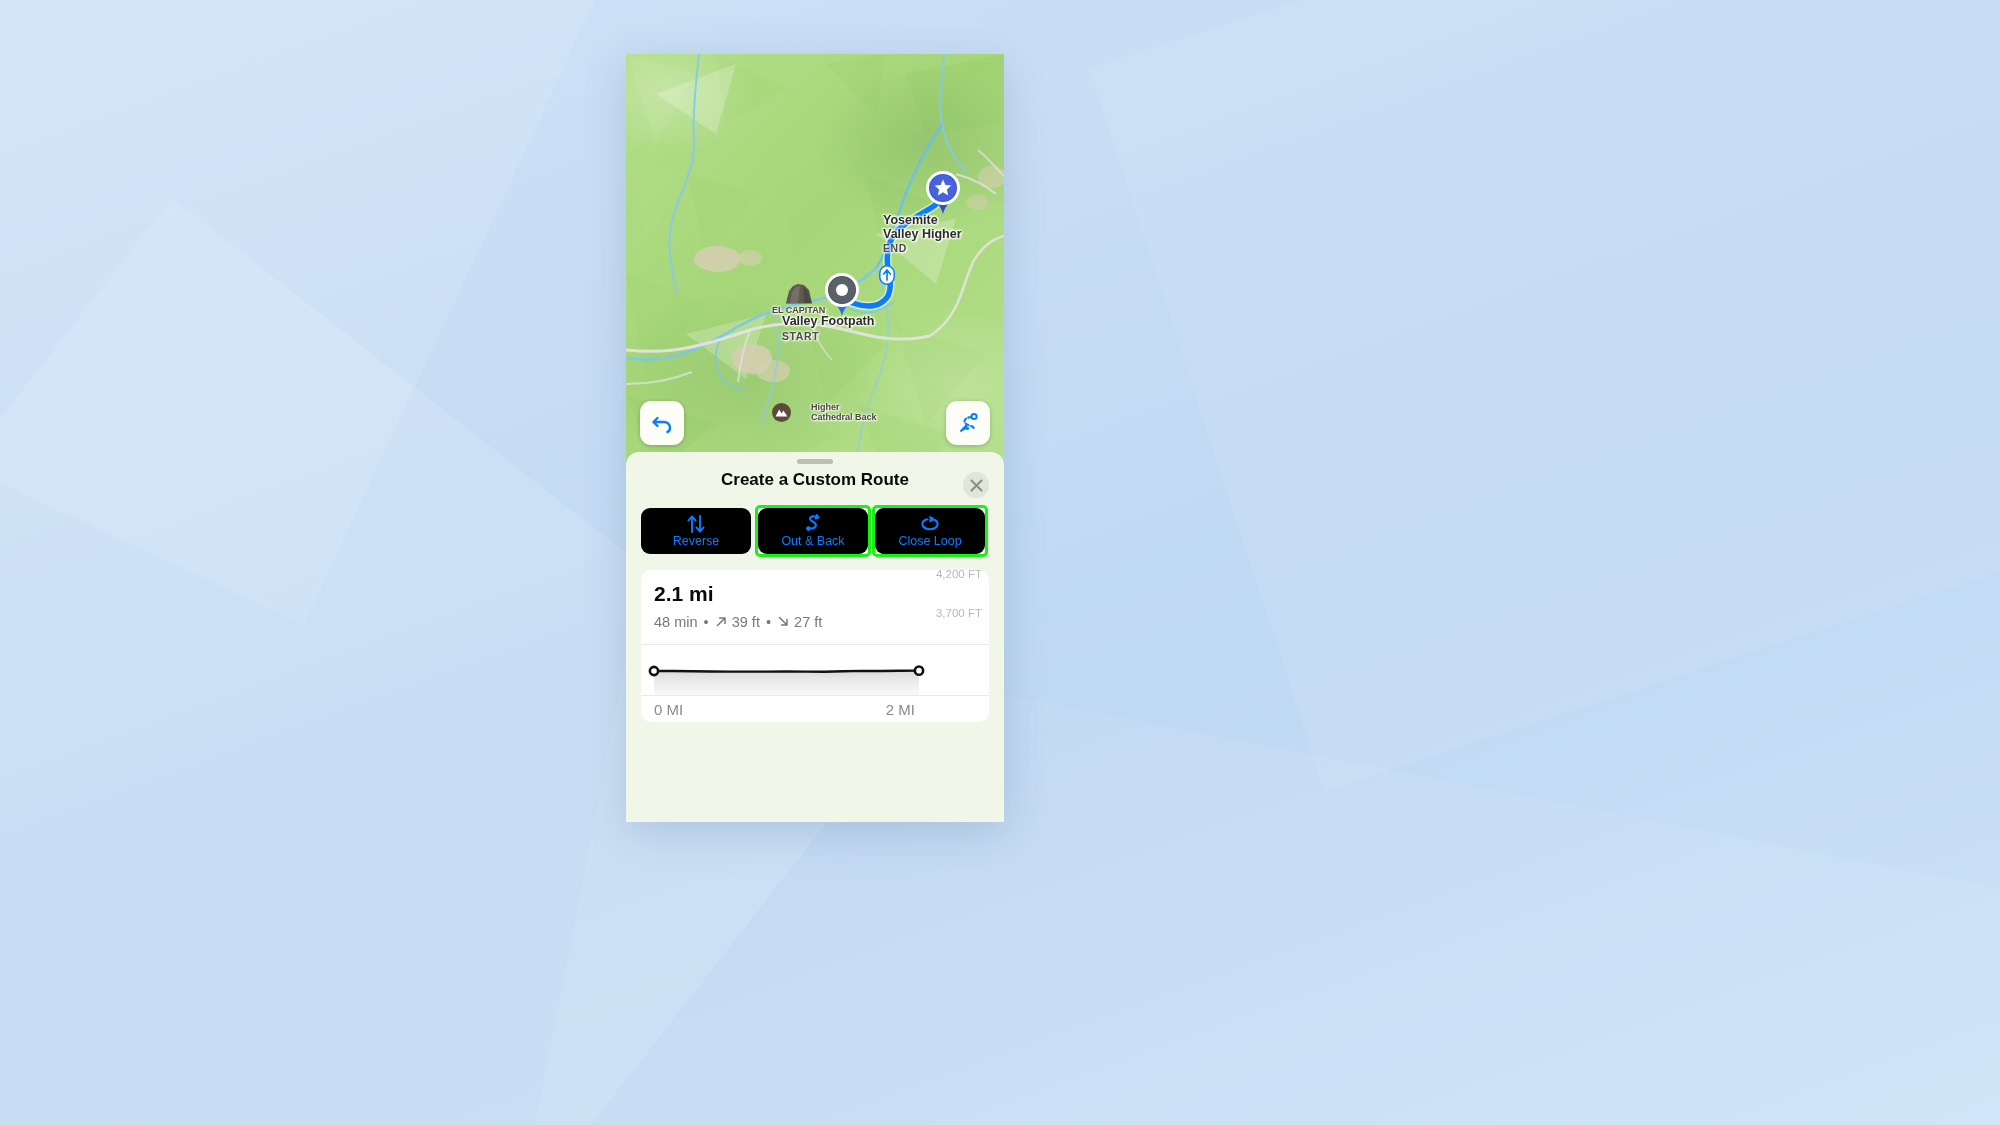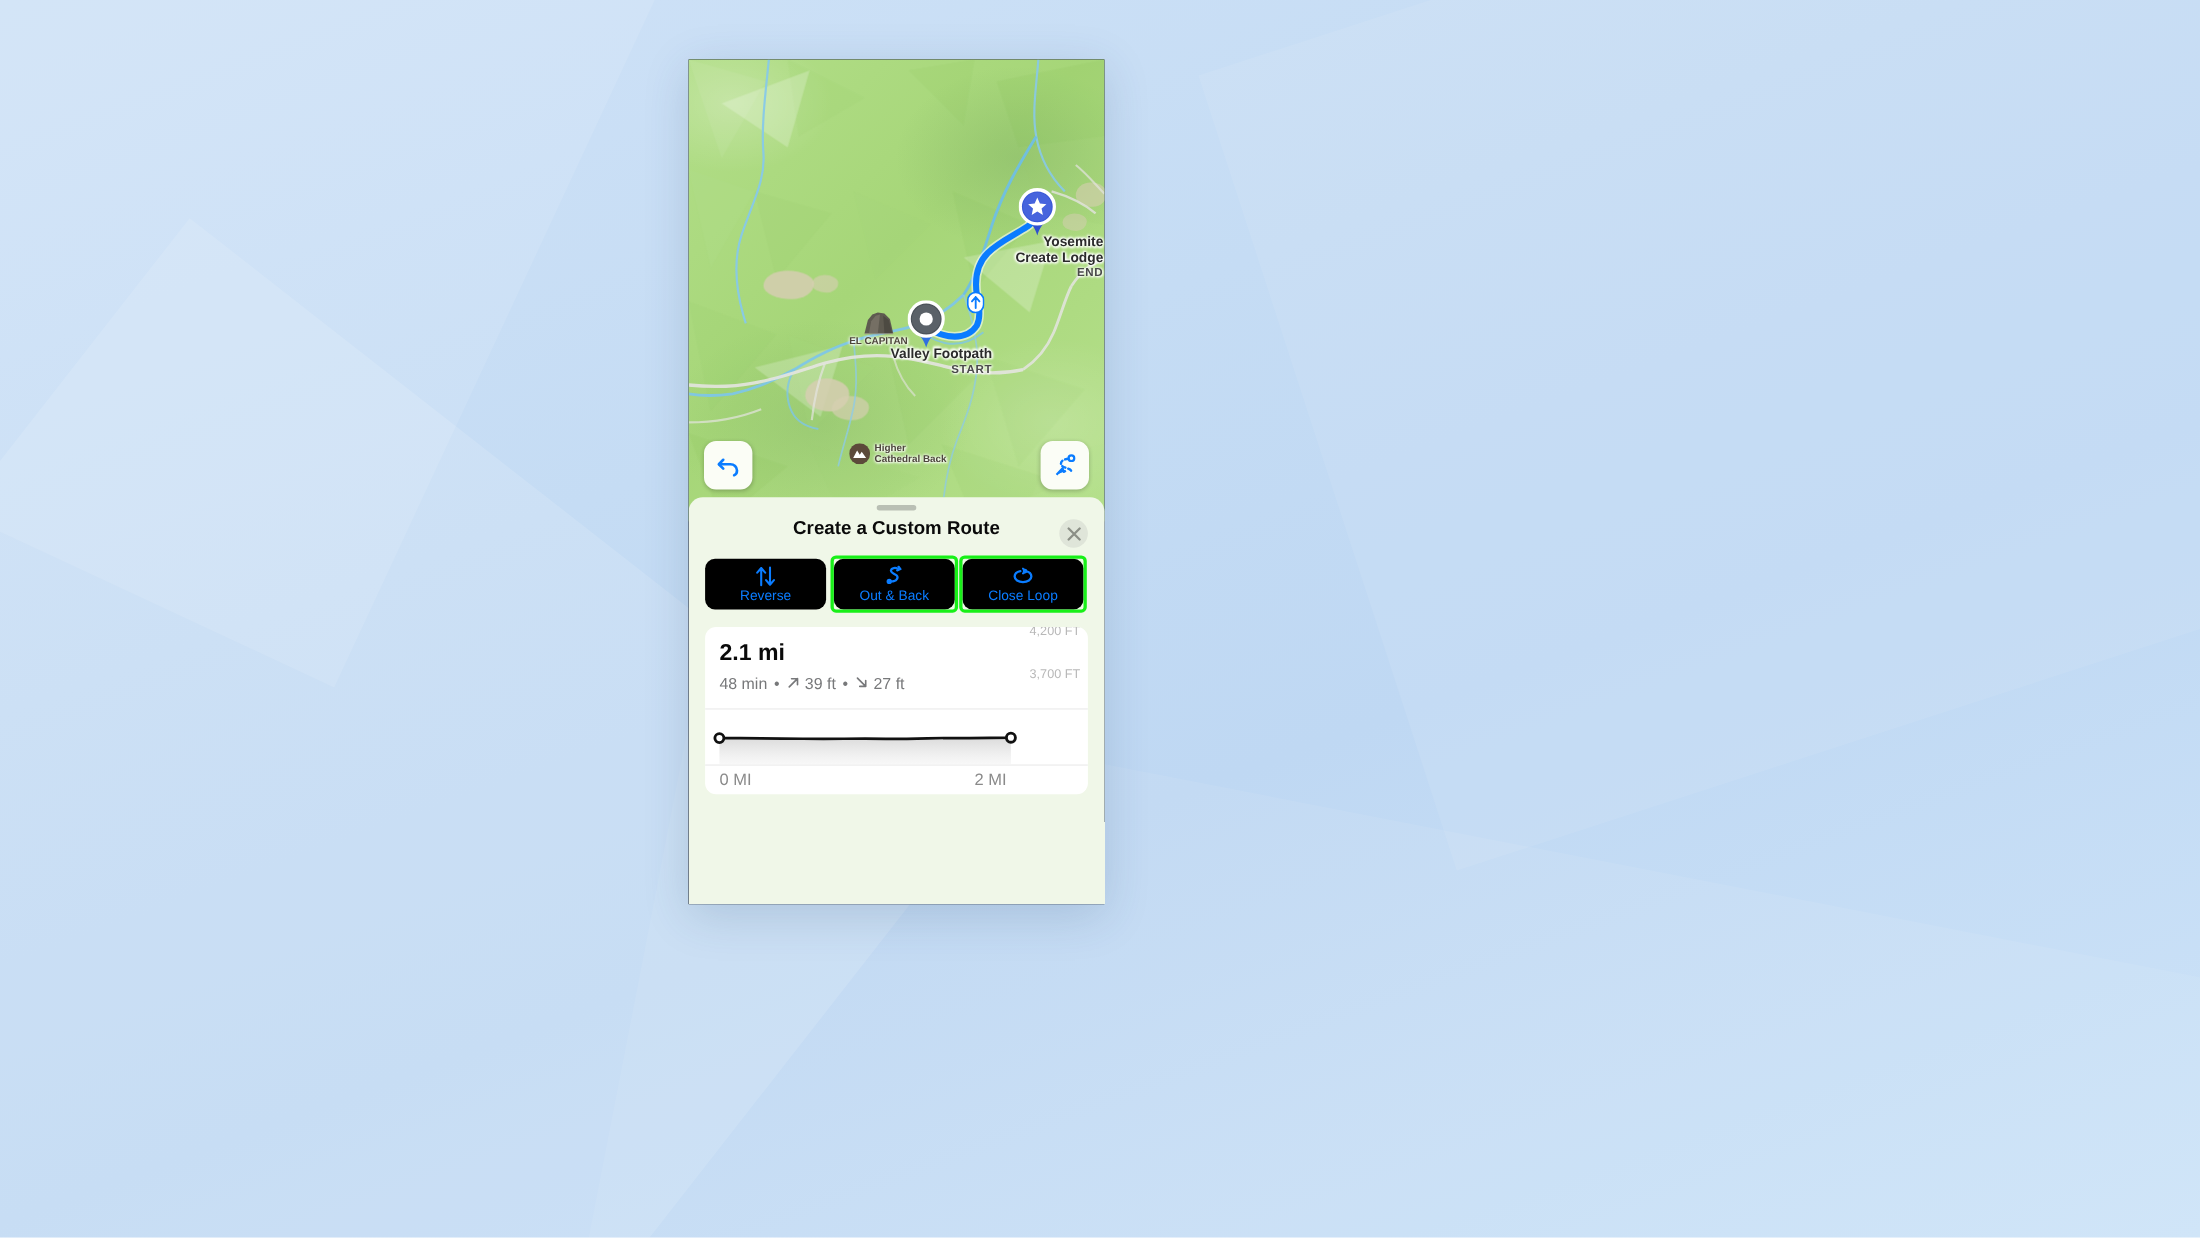--- a/index.html
+++ b/index.html
@@ -42,30 +42,30 @@
     position:absolute; border-radius:48% 52% 44% 56%/52% 46% 54% 48%;
     background:rgba(214,206,178,0.85);
   }
   .stream { position:absolute; background:none; }
 
   .routeline { position:absolute; left:0; top:0; width:378px; height:420px; }
 
   .pin { position:absolute; width:34px; height:42px; }
 
   .maplabel {
-    position:absolute; text-align:right; font-weight:bold;
+    position:absolute; text-align:left; font-weight:bold;
     color:#2b2b2b; line-height:1.08;
     text-shadow:0 0 3px #fff,0 0 3px #fff,0 0 3px #fff,1px 1px 2px #fff,-1px -1px 2px #fff;
     white-space:nowrap;
   }
   .sublabel {
     font-size:10.5px; font-weight:bold; letter-spacing:0.6px; color:#4a4a4a;
     text-shadow:0 0 3px #fff,0 0 3px #fff,1px 1px 2px #fff;
   }
-  .poi { position:absolute; display:flex; align-items:center; gap:4px; }
+  .poi { position:absolute; display:flex; align-items:center; gap:20px; }
   .poi-label {
     font-size:9px; font-weight:bold; color:#4d463c; line-height:1.12;
     text-shadow:0 0 3px #fff,0 0 3px #fff,1px 1px 2px #fff;
     white-space:nowrap;
   }
   .mapbtn {
     position:absolute; width:44px; height:44px; border-radius:11px;
     background:#fbfdf6; box-shadow:0 1px 4px rgba(0,0,0,0.22);
     display:flex; align-items:center; justify-content:center; cursor:pointer;
   }
@@ -236,21 +236,21 @@
     <div class="pin pin-end" style="left:300px; top:117px;">
       <svg width="34" height="44" viewBox="0 0 34 44" style="position:absolute; left:0; top:0;">
         <path d="M17,43 C15,36 12,33 10,31 L24,31 C22,33 19,36 17,43 Z" fill="#2f4fd0"></path>
         <circle cx="17" cy="17" r="15.5" fill="#3a59d6" stroke="#ffffff" stroke-width="3"></circle>
         <circle cx="17" cy="17" r="13" fill="#4663dd"></circle>
         <path d="M17,8.5 L19.4,14 L25.3,14.6 L20.9,18.6 L22.1,24.4 L17,21.3 L11.9,24.4 L13.1,18.6 L8.7,14.6 L14.6,14 Z" fill="#ffffff"></path>
       </svg>
     </div>
     <div class="maplabel" style="left:257px; top:160px; width:120px; font-size:12.5px;">
       <div>Yosemite</div>
-      <div>Create Lodge</div>
+      <div>Valley Higher</div>
       <div class="sublabel" style="margin-top:2px;">END</div>
     </div>
 
     <div class="pin pin-start" style="left:199px; top:219px;">
       <svg width="34" height="44" viewBox="0 0 34 44" style="position:absolute; left:0; top:0;">
         <path d="M17,43 C15,36 12,33 10,31 L24,31 C22,33 19,36 17,43 Z" fill="#2f6fe0"></path>
         <circle cx="17" cy="17" r="15.5" fill="#4b5259" stroke="#ffffff" stroke-width="3"></circle>
         <circle cx="17" cy="17" r="13" fill="#5b6views" opacity="0"></circle>
         <circle cx="17" cy="17" r="13" fill="#5a6168"></circle>
         <circle cx="17" cy="17" r="6" fill="#ffffff"></circle>

